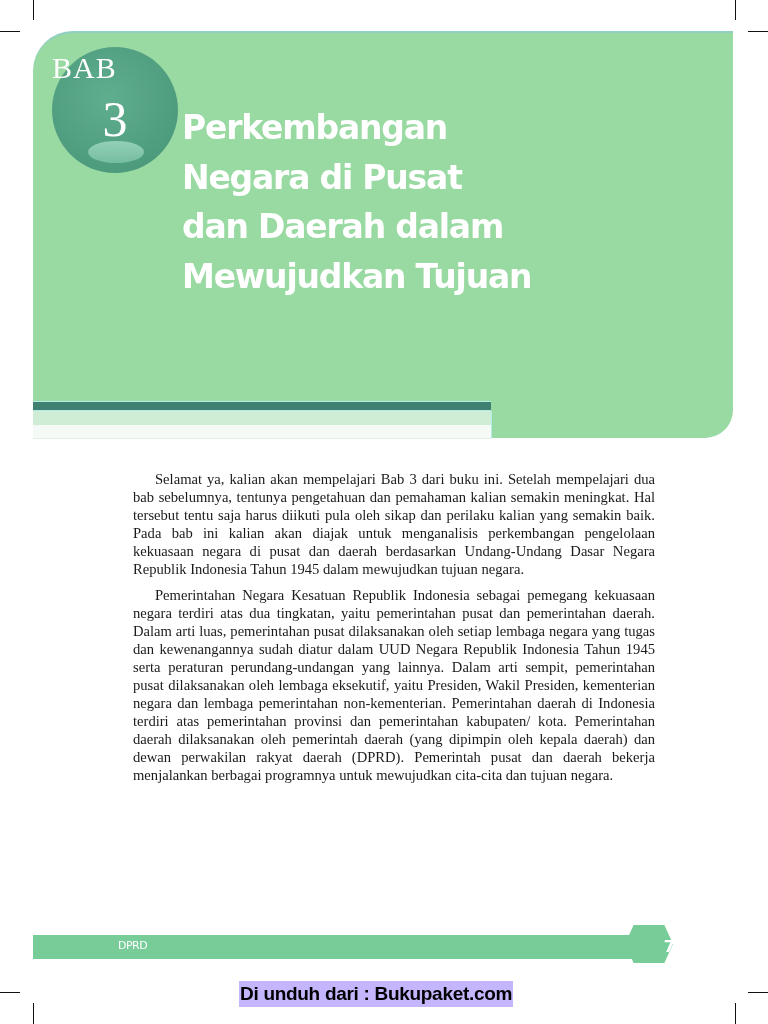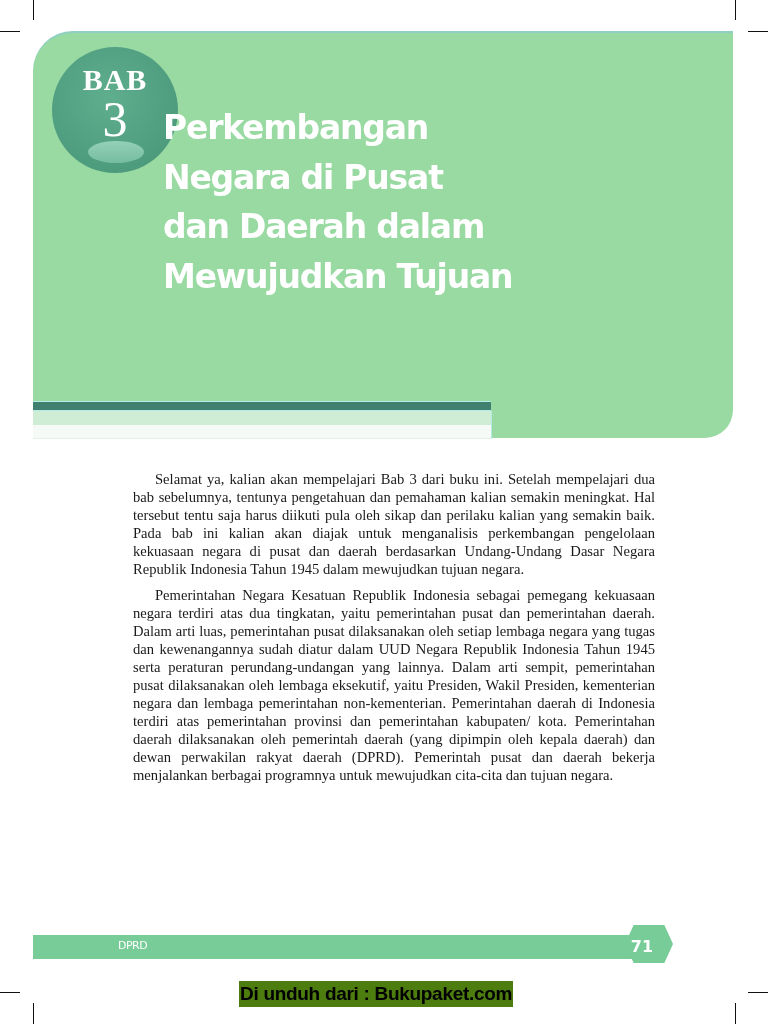--- a/index.html
+++ b/index.html
@@ -16,35 +16,35 @@
     border-top-left-radius: 40px;
     border-bottom-right-radius: 28px;
     box-sizing: border-box;
   }
   .bab-circle {
     position: absolute; left: 52px; top: 47px; width: 126px; height: 126px;
     border-radius: 50%;
     background: radial-gradient(circle at 45% 40%, #5fae8e 0%, #4e9c7e 70%, #468f73 100%);
   }
   .bab-label {
-    position: absolute; left: 0; right: 0; top: 16px; text-align: center;
-    color: #ffffff; font-family: "Liberation Serif", serif; font-size: 30px; font-weight: bold;
+    position: absolute; left: 0; right: 0; top: 4px; 
+    color: #ffffff; font-family: "Liberation Serif", serif; font-size: 30px; font-weight: normal;
     letter-spacing: 1px;
   }
   .bab-number {
     position: absolute; left: 0; right: 0; top: 44px; text-align: center;
     color: #ffffff; font-family: "Liberation Serif", serif; font-size: 50px; line-height: 56px;
   }
   .bab-gloss {
     position: absolute; left: 36px; top: 94px; width: 56px; height: 22px; border-radius: 50%;
     background: linear-gradient(180deg, #9fd9c2 0%, #7cc2a6 100%);
     opacity: 0.85;
   }
   .chapter-title {
-    position: absolute; left: 163px; top: 103px; width: 470px;
+    position: absolute; left: 182px; top: 103px; width: 470px;
     color: #ffffff; font-family: "DejaVu Sans", sans-serif; font-weight: bold;
     font-size: 33px; line-height: 49.5px; letter-spacing: -1.2px;
   }
   .chapter-title div { white-space: nowrap; }
   .stripe-dark { position: absolute; left: 33px; top: 401px; width: 458px; height: 8px; background: #3f8070; border-top: 1px solid #b6ece8; border-bottom: 1px solid #b6ece8; }
   .stripe-light { position: absolute; left: 33px; top: 411px; width: 458px; height: 14px; background: #cfecd4; border-right: 1px solid #b6ece8; }
   .stripe-white { position: absolute; left: 33px; top: 425px; width: 458px; height: 13px; background: #f6faf7; border-right: 1px solid #b6ece8; border-bottom: 1px solid #e6efe8; }
   .body-text {
     position: absolute; left: 133px; top: 470px; width: 522px;
     color: #1a1a1a; font-family: "Liberation Serif", serif; font-size: 14.6px; line-height: 18px;
@@ -56,26 +56,26 @@
   }
   .footer-subject {
     position: absolute; left: 118px; top: 939px; color: #ffffff;
     font-family: "DejaVu Sans", sans-serif; font-size: 11px; letter-spacing: -0.5px;
   }
   .page-hex {
     position: absolute; left: 625px; top: 925px; width: 48px; height: 38px; background: #77cc98;
     clip-path: polygon(18% 0, 82% 0, 100% 50%, 82% 100%, 18% 100%, 0 50%);
   }
   .page-number {
-    position: absolute; left: 618px; top: 937px; width: 48px; text-align: center; color: #ffffff;
+    position: absolute; left: 651px; top: 937px; width: 48px; text-align: center; color: #ffffff;
     font-family: "DejaVu Sans", sans-serif; font-size: 16px; font-weight: bold;
   }
   .download-banner {
     position: absolute; left: 239px; top: 981px; height: 26px; padding: 0 1px;
-    background: #4d7c0f; color: #000000;
+    background: #c4b5fd; color: #000000;
     font-family: "Liberation Sans", sans-serif; font-weight: bold; font-size: 19px; line-height: 26px;
     letter-spacing: -0.3px;
   }
 </style>
 </head>
 <body>
 
 <div class="crop" style="left:33px;top:0;width:1px;height:20px;"></div>
 <div class="crop" style="left:0;top:31px;width:20px;height:1px;"></div>
 <div class="crop" style="left:735px;top:0;width:1px;height:20px;"></div>

